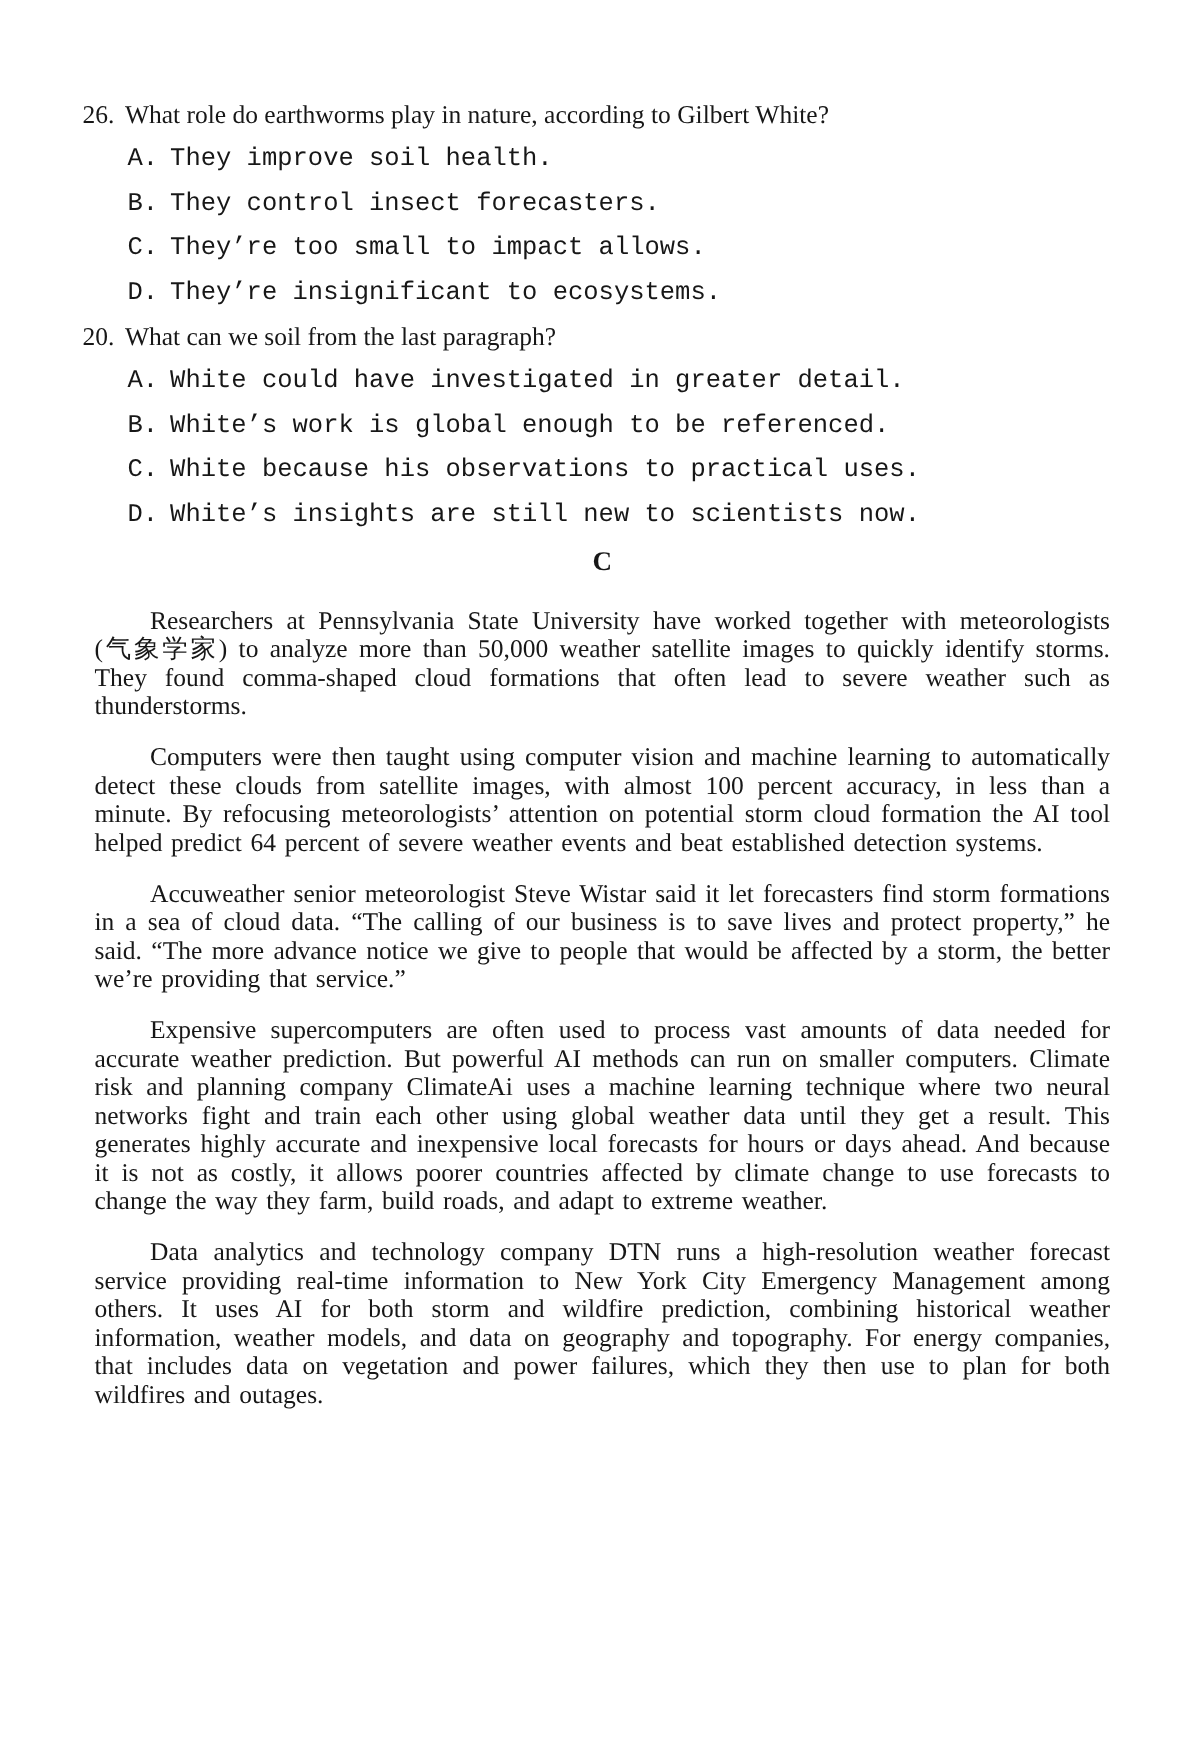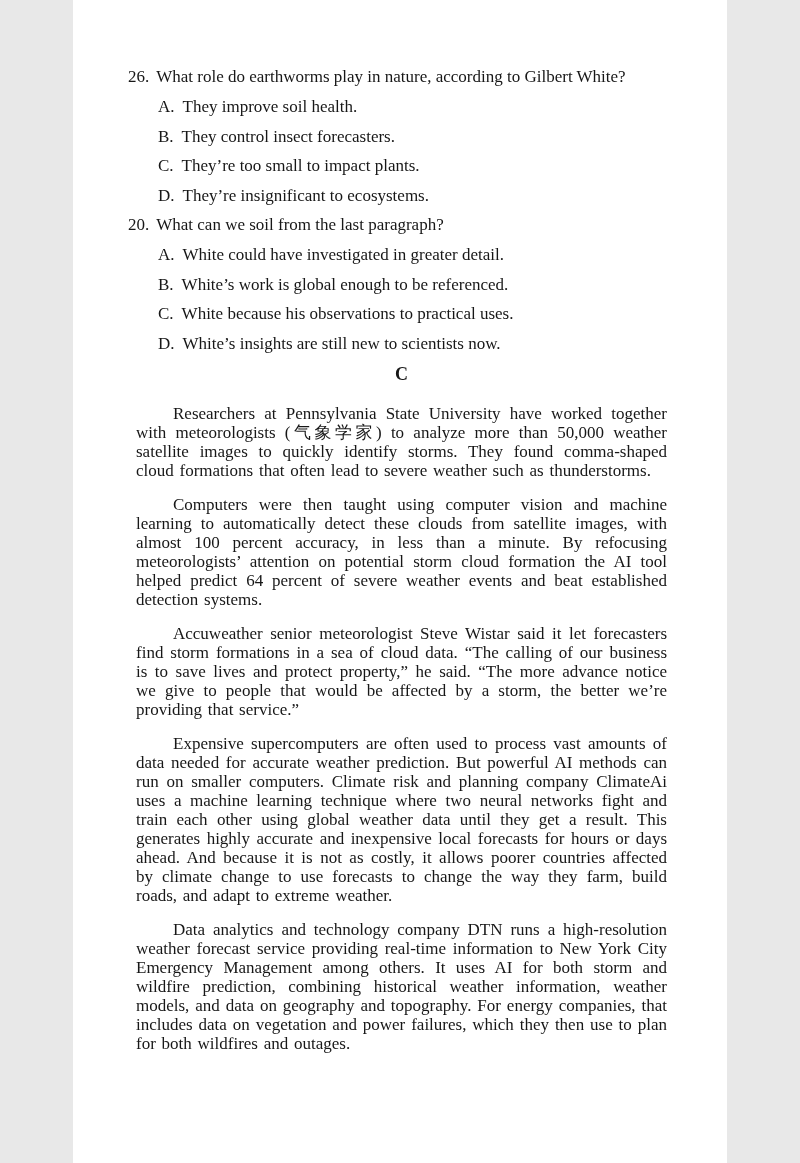--- a/index.html
+++ b/index.html
@@ -2,41 +2,42 @@
 <html><head>
 <meta charset="utf-8">
 <style>
   html, body {
     margin: 0;
     padding: 0;
     background: #e8e8e8;
   }
   .page {
     position: relative;
-    width: 654px;
+    width: 800px;
     height: 1163px;
     margin: 0 auto;
     background: #ffffff;
     box-sizing: border-box;
     padding: 62px 45px 12px 48px;
     font-family: "Liberation Serif", "DejaVu Serif", serif;
     font-size: 17px;
     color: #171717;
     overflow: hidden;
   }
   .question { margin: 0; }
   .stem-row {
     line-height: 30px;
     padding-left: 7px;
     white-space: nowrap;
   }
   .qnum { margin-right: 7px; }
   .option-row {
     line-height: 29.5px;
     padding-left: 37px;
+    font-family: Liberation Mono, monospace;
   }
   .opt-label { margin-right: 8px; }
   .section-heading {
     text-align: center;
     font-weight: bold;
     font-size: 18px;
     line-height: 30px;
     margin: 1px 0 1px 0;
   }
   .passage p {
@@ -58,21 +59,21 @@
       <div class="stem-row">
         <span class="qnum">26.</span><span class="stem">What role do earthworms play in nature, according to Gilbert White?</span>
       </div>
       <div class="option-row">
         <span class="opt-label">A.</span><span class="opt-text">They improve soil health.</span>
       </div>
       <div class="option-row">
         <span class="opt-label">B.</span><span class="opt-text">They control insect forecasters.</span>
       </div>
       <div class="option-row">
-        <span class="opt-label">C.</span><span class="opt-text">They’re too small to impact plants.</span>
+        <span class="opt-label">C.</span><span class="opt-text">They’re too small to impact allows.</span>
       </div>
       <div class="option-row">
         <span class="opt-label">D.</span><span class="opt-text">They’re insignificant to ecosystems.</span>
       </div>
     </div>
 
     <div class="question">
       <div class="stem-row">
         <span class="qnum">20.</span><span class="stem">What can we soil from the last paragraph?</span>
       </div>

